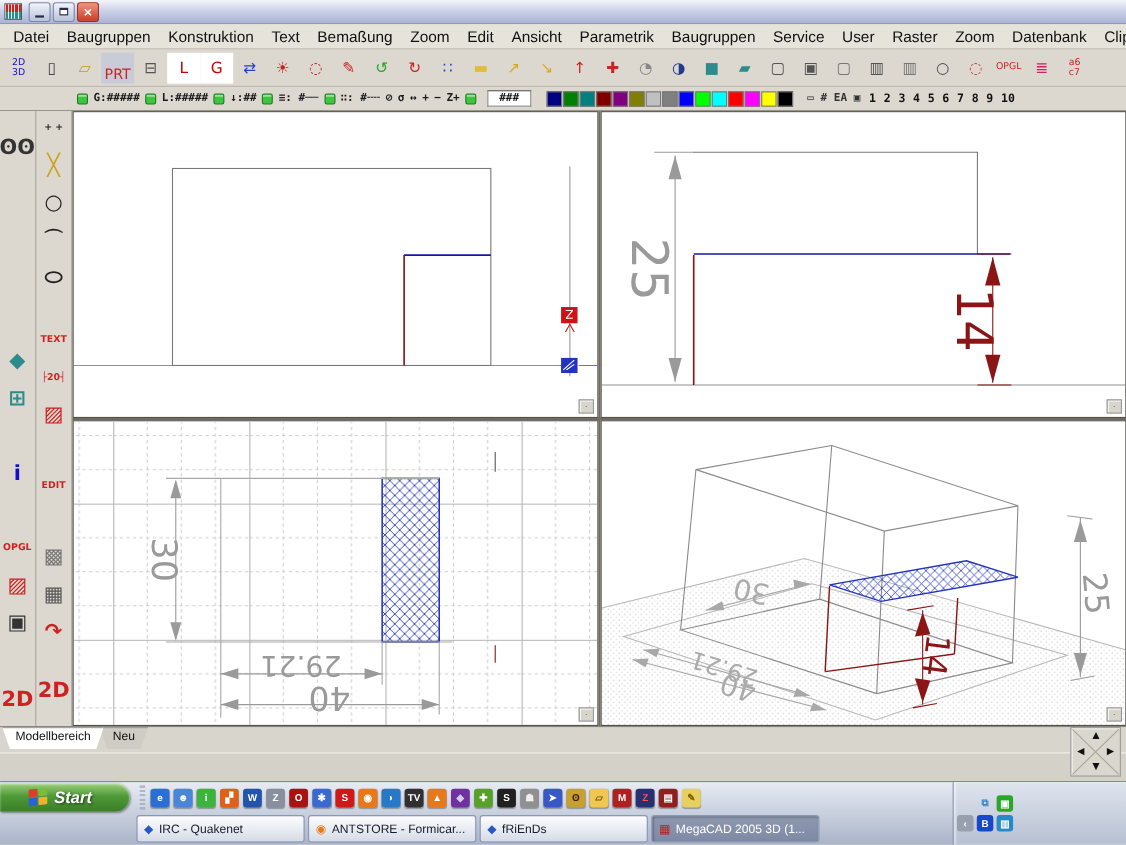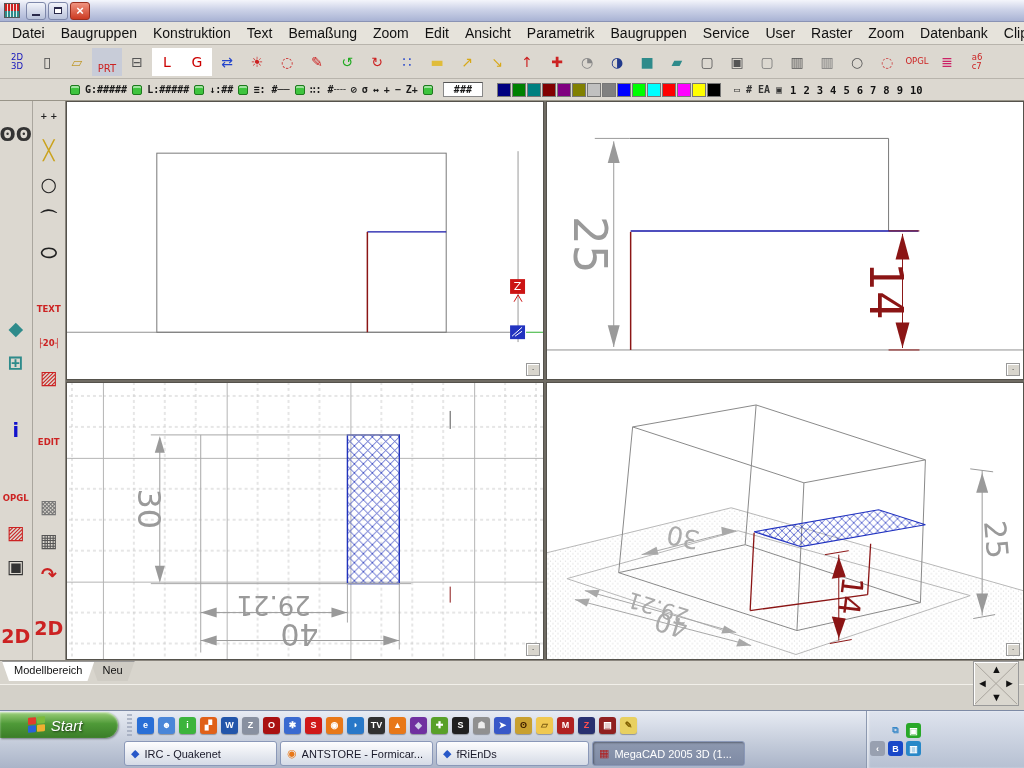--- a/index.html
+++ b/index.html
@@ -62,21 +62,21 @@
   .pan .up{top:2px;left:17px}.pan .down{bottom:2px;left:17px}.pan .left{left:3px;top:16px}.pan .right{right:3px;top:16px}
   
   .taskbar{height:58px;display:flex;background:linear-gradient(#e7ebf3,#c2cad9 60%,#aab4c8);border-top:1px solid #7d8aa5}
   .tb-left{flex:1;display:flex;flex-direction:column;min-width:0}
   .ql-row{height:28px;display:flex;align-items:center}
   .startbtn{height:26px;width:118px;margin:1px 6px 1px 0;border-radius:0 13px 13px 0;cursor:pointer;
     background:linear-gradient(#9ed07c,#4f9a38 45%,#3a7d28);box-shadow:inset 0 1px 2px rgba(255,255,255,.6),1px 1px 2px rgba(0,0,0,.4);
     display:flex;align-items:center;justify-content:center;gap:6px}
   .flag{width:17px;height:16px;display:grid;grid-template-columns:8px 8px;grid-template-rows:7px 7px;gap:1px;transform:skewY(-6deg)}
   .flag i{border-radius:1px}
-  .start-label{color:#fff;font-size:15px;font-weight:normal;font-style:italic;text-shadow:1px 1px 2px rgba(0,0,0,.6);padding-right:8px}
+  .start-label{color:#fff;font-size:15px;font-weight:bold;font-style:italic;text-shadow:1px 1px 2px rgba(0,0,0,.6);padding-right:8px}
   .qlsep{width:5px;height:22px;margin:0 3px;background:repeating-linear-gradient(#9aa4b8 0 2px,transparent 2px 4px);opacity:.7}
   .qicon{width:17px;height:17px;border-radius:3px;margin:0 2px;display:flex;align-items:center;justify-content:center;
     font-size:9px;font-weight:bold;cursor:pointer;box-shadow:0 1px 1px rgba(0,0,0,.3)}
   .task-row{height:30px;display:flex;align-items:center;padding-left:124px;gap:3px}
   .taskbtn{width:153px;height:25px;border:1px solid #8a98b8;border-radius:3px;display:flex;align-items:center;gap:5px;
     padding:0 6px;background:linear-gradient(#fdfdfe,#d5dbe6);cursor:pointer;overflow:hidden}
   .taskbtn.active{background:linear-gradient(#8e99b0,#7e8aa4);box-shadow:inset 1px 1px 2px rgba(0,0,0,.35)}
   .taskbtn .ticn{font-size:11px;flex:0 0 auto}
   .taskbtn .tlabel{font-size:11px;color:#1a1a2a;white-space:nowrap;overflow:hidden;text-overflow:ellipsis}
   .taskbtn.active .tlabel{color:#fff}
@@ -130,21 +130,21 @@
       <span class="glyph" style="font-size: 8.5px; color: rgb(17, 17, 187);">2D
 3D</span>
     </span>
     <span class="ticon">
       <span class="glyph" style="color: rgb(68, 68, 68);">▯</span>
     </span>
     <span class="ticon">
       <span class="glyph" style="color: rgb(192, 154, 46);">▱</span>
     </span>
     <span class="ticon" style="background: rgb(200, 204, 216);">
-      <span class="glyph" style="font-size: 10px; color: rgb(204, 34, 34); margin-top: 14px;">PRT</span>
+      <span class="glyph" style="font-size: 13px; color: rgb(204, 34, 34); margin-top: 14px;">PRT</span>
     </span>
     <span class="ticon">
       <span class="glyph" style="color: rgb(85, 85, 85);">⊟</span>
     </span>
     <span class="ticon" style="background: rgb(255, 255, 255);">
       <span class="glyph" style="color: rgb(204, 0, 0);">L</span>
     </span>
     <span class="ticon" style="background: rgb(255, 255, 255);">
       <span class="glyph" style="color: rgb(204, 0, 0);">G</span>
     </span>

